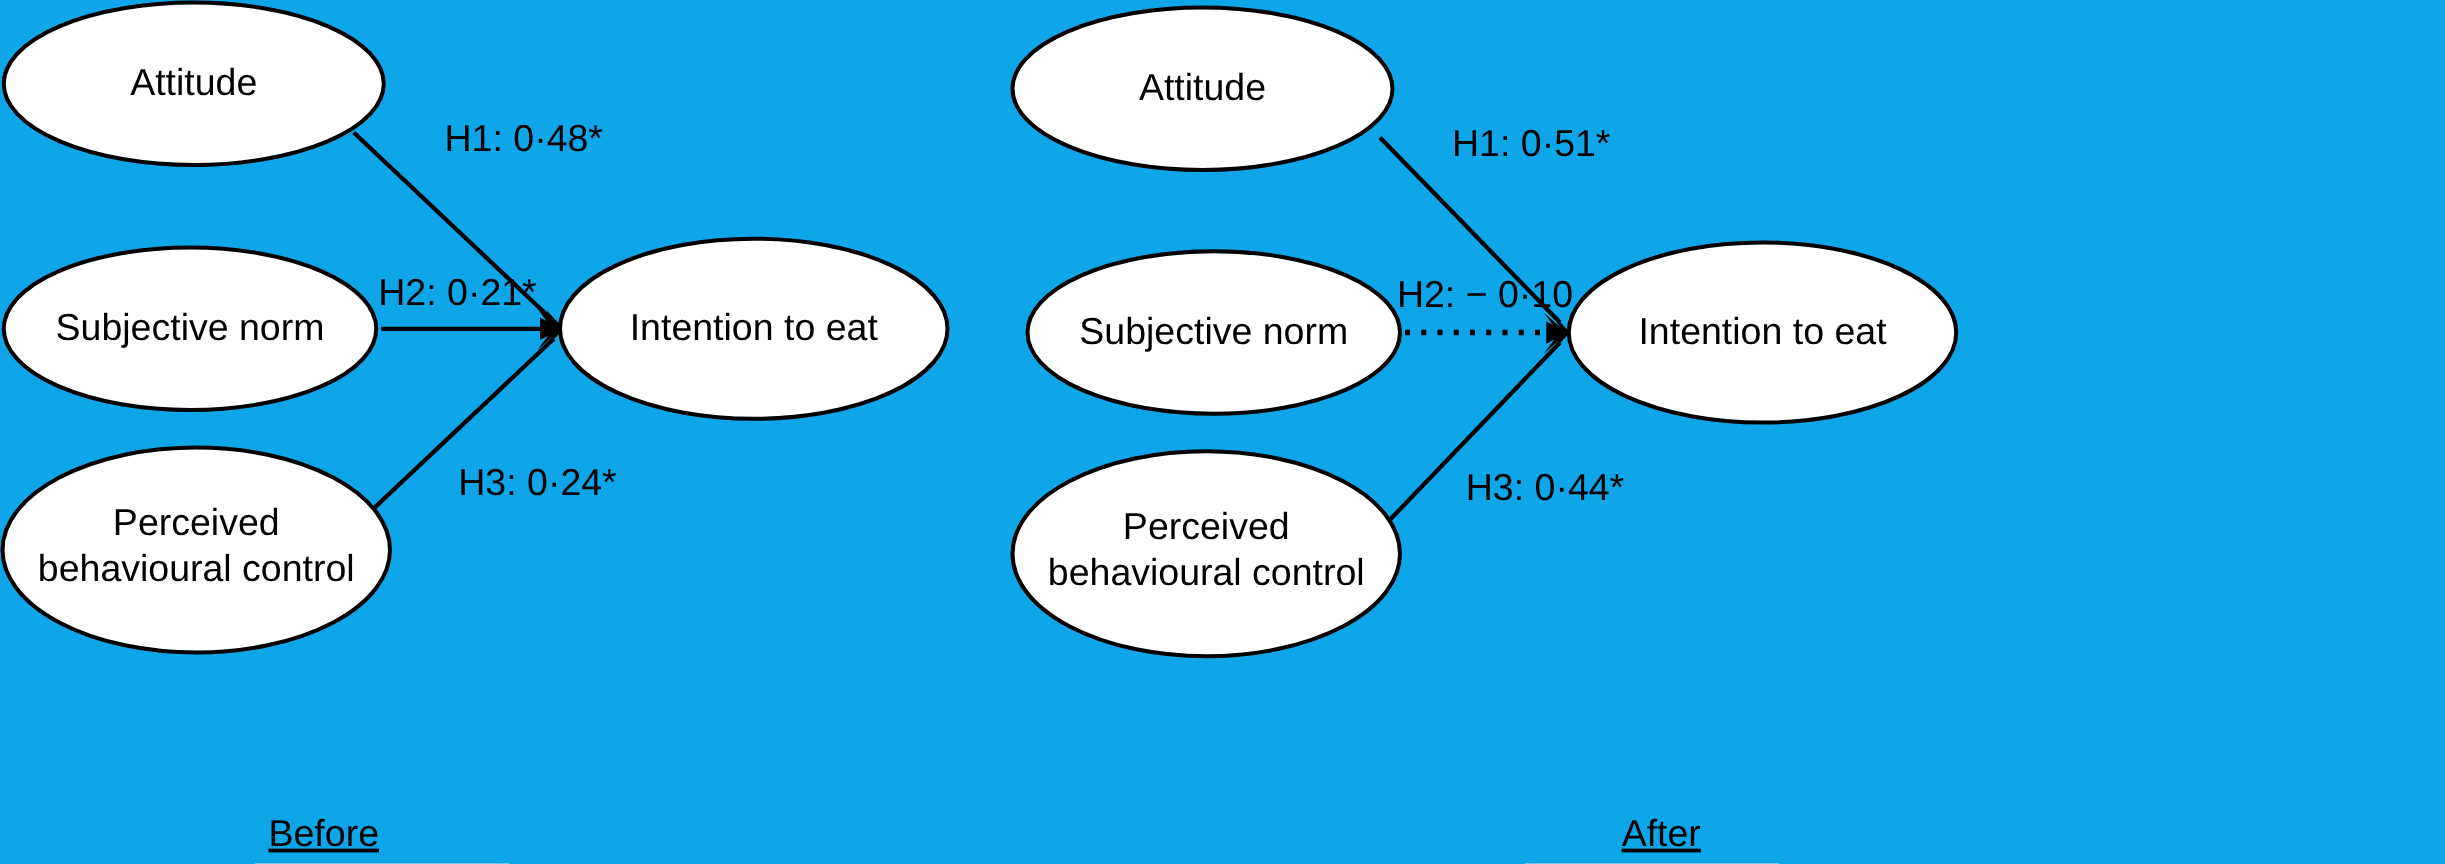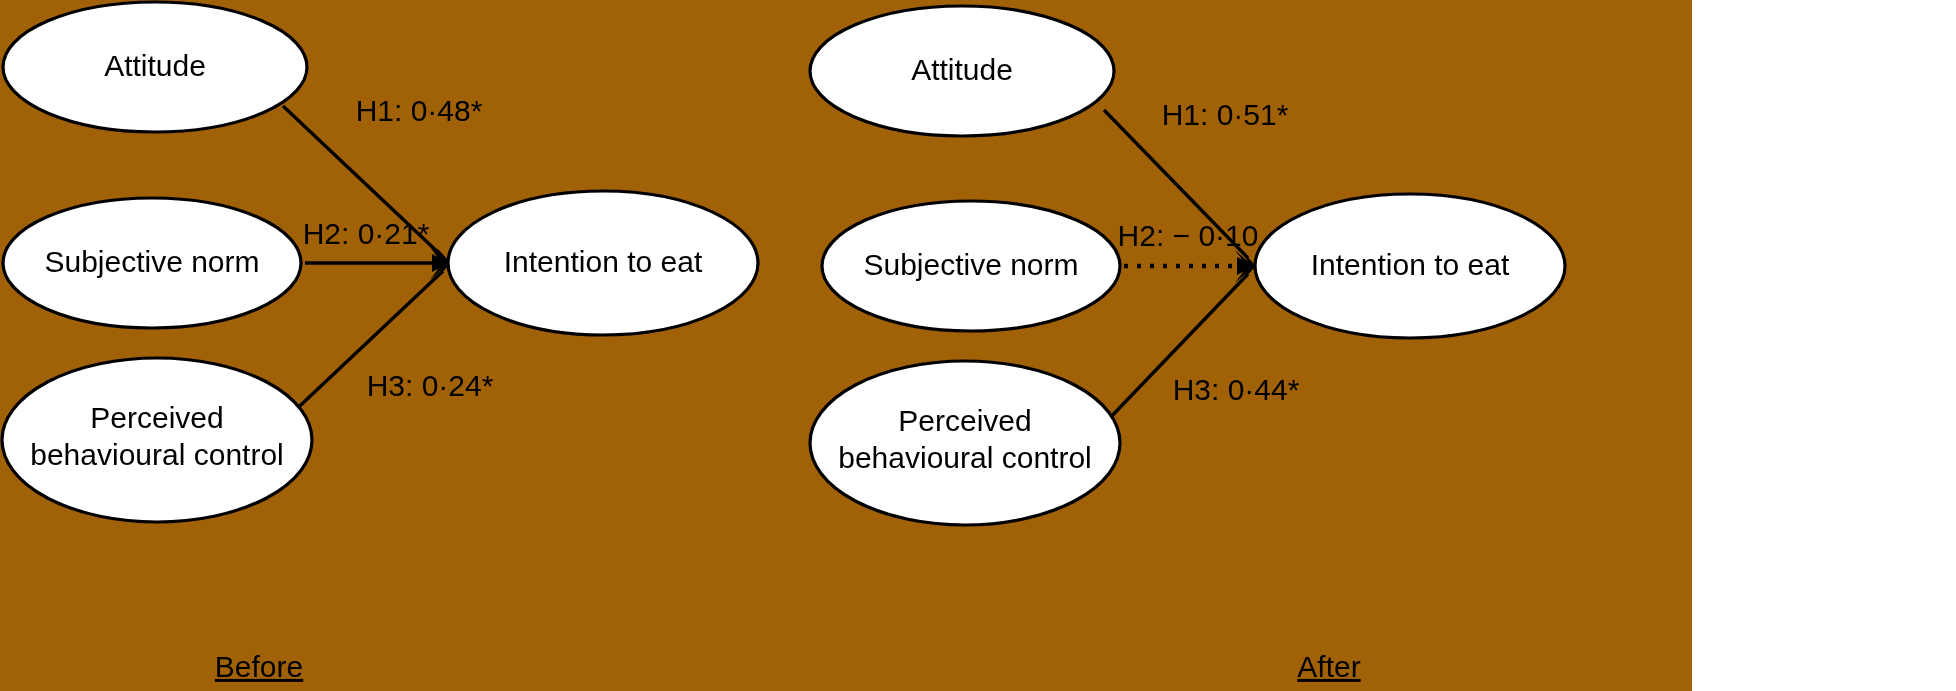--- a/index.html
+++ b/index.html
@@ -7,23 +7,23 @@
     margin: 0;
     padding: 0;
     background: #ffffff;
   }
   body {
     font-family: "Liberation Sans", sans-serif;
     color: #000000;
   }
   #figure {
     position: relative;
-    width: 1692px;
+    width: 1956px;
     height: 691px;
-    background: #a16207;
+    background: #0ea5e9;
     overflow: hidden;
   }
   #figure svg {
     position: absolute;
     top: 0;
     left: 0;
     width: 1956px;
     height: 691px;
     display: block;
   }

